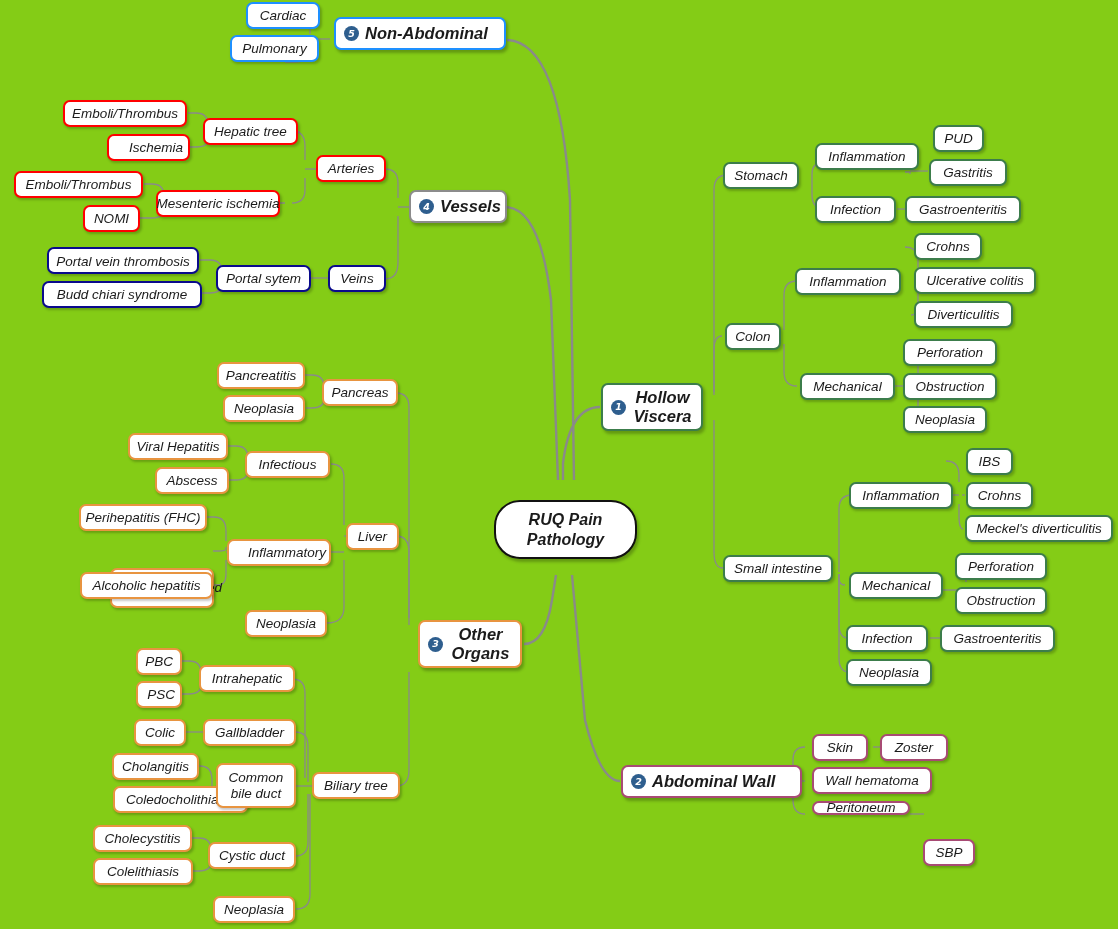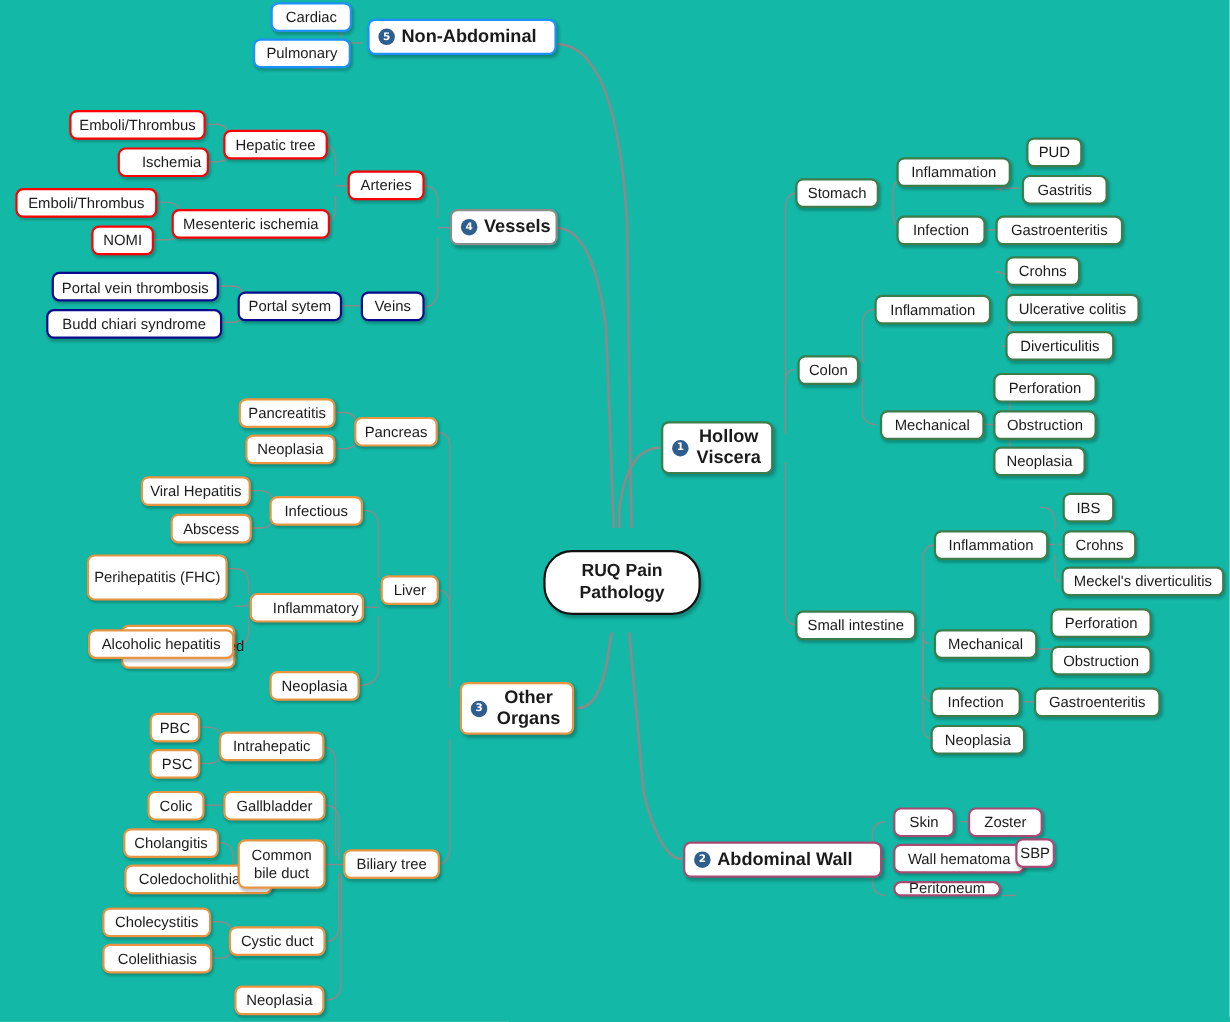--- a/index.html
+++ b/index.html
@@ -1,18 +1,18 @@
 <!DOCTYPE html>
 <html><head>
 <meta charset="utf-8">
 <title>RUQ Pain Pathology Mind Map</title>
 <style>
   html,body{margin:0;padding:0;background:#ffffff;}
   body{font-family:"Liberation Sans","DejaVu Sans",sans-serif;}
-  #canvas{position:relative;width:1118px;height:929px;background:#14b8a6;overflow:hidden;}
+  #canvas{position:relative;width:1118px;height:929px;background:#84cc16;overflow:hidden;font-style:italic;}
   svg.links{position:absolute;left:0;top:0;width:1118px;height:929px;pointer-events:none;}
   .node{position:absolute;box-sizing:border-box;background:#ffffff;border:2px solid #888;
         border-radius:7px;display:flex;align-items:center;justify-content:center;
         font-size:13.5px;color:#1b1b1b;line-height:1.18;text-align:center;
         padding:2px 8px;box-shadow:1.5px 2px 2.5px rgba(0,0,0,0.22);white-space:nowrap;}
   .node.wrap{white-space:normal;}
   .green{border-color:#3c7d4b;}
   .orange{border-color:#e89440;}
   .red{border-color:#ff0000;}
   .navy{border-color:#0a0a8c;}
@@ -182,21 +182,21 @@
   <div class="node red" style="left:203px;top:118px;width:95px;height:27px;">
       <span>Hepatic tree</span>
     </div>
 
   <div class="node red" style="left:14px;top:171px;width:129px;height:27px;">
       <span>Emboli/Thrombus</span>
     </div>
   <div class="node red" style="left:83px;top:205px;width:57px;height:27px;">
       <span>NOMI</span>
     </div>
-  <div class="node red" style="left:156px;top:190px;width:144px;height:27px;">
+  <div class="node red" style="left:156px;top:190px;width:124px;height:27px;">
       <span>Mesenteric ischemia</span>
     </div>
 
   <div class="node red" style="left:316px;top:155px;width:70px;height:27px;">
       <span>Arteries</span>
     </div>
 
   <div class="node grayb hdr" style="left:409px;top:190px;width:98px;height:33px;">
     <span class="badge">4</span>
     <span class="lbl">Vessels</span>
@@ -228,21 +228,21 @@
   <div class="node orange" style="left:128px;top:433px;width:100px;height:27px;">
       <span>Viral Hepatitis</span>
     </div>
   <div class="node orange" style="left:155px;top:467px;width:74px;height:27px;">
       <span>Abscess</span>
     </div>
   <div class="node orange" style="left:245px;top:451px;width:85px;height:27px;">
       <span>Infectious</span>
     </div>
 
-  <div class="node orange" style="left:79px;top:504px;width:128px;height:42px;">
+  <div class="node orange" style="left:79px;top:504px;width:128px;height:27px;">
       <span>Perihepatitis (FHC)</span>
     </div>
   <div class="node orange" style="left:110px;top:568px;width:104px;height:40px;padding-left:47px;">
       <span>Drug-induced</span>
     </div>
   <div class="node orange" style="left:80px;top:572px;width:133px;height:27px;">
       <span>Alcoholic hepatitis</span>
     </div>
   <div class="node orange" style="left:227px;top:539px;width:104px;height:27px;padding-left:24px;">
       <span>Inflammatory</span>
@@ -403,17 +403,17 @@
     </div>
   <div class="node mauve" style="left:880px;top:734px;width:68px;height:27px;">
       <span>Zoster</span>
     </div>
   <div class="node mauve" style="left:812px;top:767px;width:120px;height:27px;">
       <span>Wall hematoma</span>
     </div>
   <div class="node mauve" style="left:812px;top:801px;width:98px;height:14px;">
       <span>Peritoneum</span>
     </div>
-  <div class="node mauve" style="left:923px;top:762px;width:36px;height:27px;">
+  <div class="node mauve" style="left:923px;top:839px;width:52px;height:27px;">
       <span>SBP</span>
     </div>
 
 </div>
 
 </body></html>

